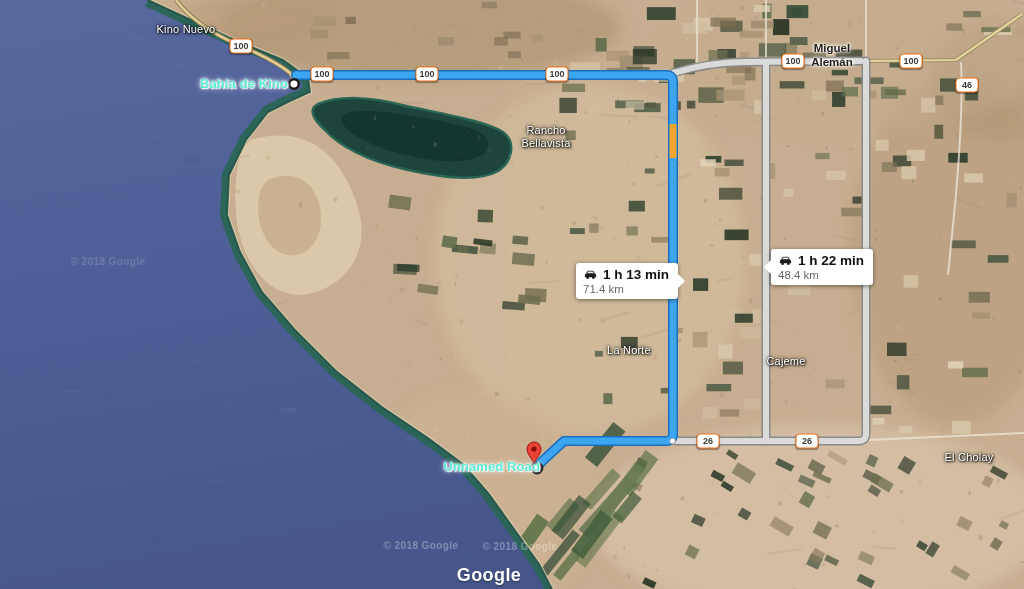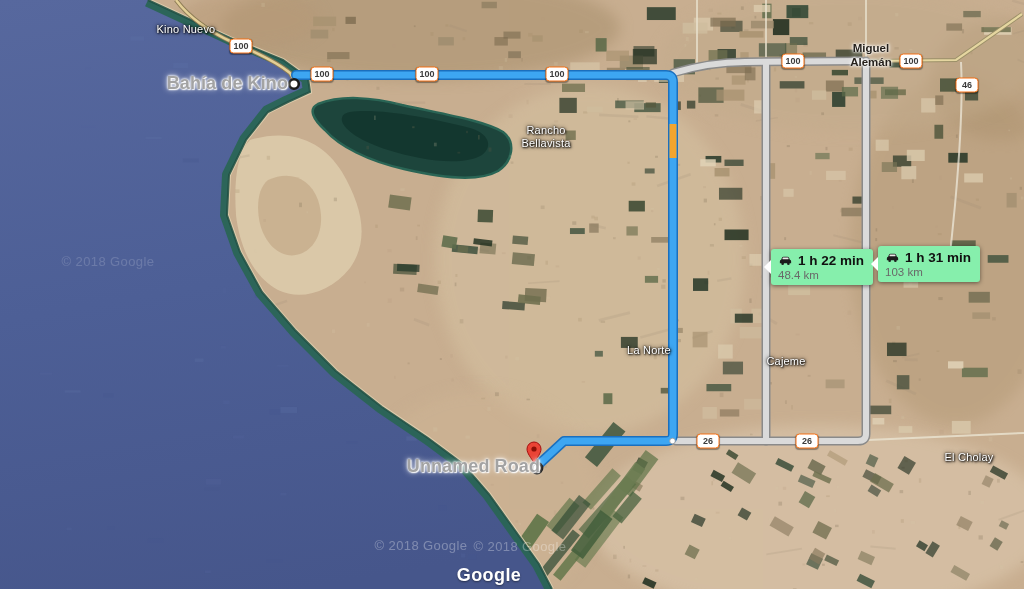--- a/index.html
+++ b/index.html
@@ -26,49 +26,49 @@
   
   .lbl{
     position:absolute;white-space:pre-line;text-align:center;line-height:1.2;
     font-family:"Liberation Sans",sans-serif;
   }
   .lbl.locality{
     color:#fff;font-size:11px;font-weight:normal;letter-spacing:.2px;
     text-shadow:0 0 2px rgba(0,0,0,.95),0 0 4px rgba(0,0,0,.85),1px 1px 2px rgba(0,0,0,.9);
   }
   .lbl.town{
-    color:#a3a3a3;font-size:18px;font-weight:bold;letter-spacing:.1px;
+    color:#5eead4;font-size:13px;font-weight:bold;letter-spacing:.1px;
     text-shadow:0 0 2px #fff,0 0 3px #fff,0 0 6px rgba(255,255,255,.95),1px 1px 1px rgba(255,255,255,.9);
   }
   .lbl.town-small{
     color:#241f1a;font-size:11.5px;font-weight:bold;
     text-shadow:0 0 2px #fff,0 0 3px #fff,0 0 5px rgba(255,255,255,.95);
   }
 
   
   .bubble{
-    position:absolute;background:#86efac;border-radius:3px;
+    position:absolute;background:#ffffff;border-radius:3px;
     box-shadow:0 1px 4px rgba(0,0,0,.5);
     padding:4px 9px 4px 7px;pointer-events:auto;
   }
   .bubble .row{display:flex;align-items:center;gap:5px}
   .bubble .time{font-size:13.5px;font-weight:bold;color:#111;white-space:nowrap}
   .bubble .dist{font-size:11.5px;color:#696969;margin-top:1px;white-space:nowrap}
   .bubble.arrow-right::after{
     content:"";position:absolute;right:-7px;top:50%;margin-top:-7px;
     border-top:7px solid transparent;border-bottom:7px solid transparent;border-left:7px solid #fff;
   }
   .bubble.arrow-left::before{
     content:"";position:absolute;left:-7px;top:50%;margin-top:-7px;
     border-top:7px solid transparent;border-bottom:7px solid transparent;border-right:7px solid #fff;
   }
 
   .wm{
     position:absolute;transform:translate(-50%,-50%);
-    font-size:13px;font-weight:normal;color:#fff;letter-spacing:.4px;white-space:nowrap;
+    font-size:10px;font-weight:bold;color:#fff;letter-spacing:.4px;white-space:nowrap;
   }
   #google-logo{
     position:absolute;transform:translate(-50%,-50%);
     font-size:18px;font-weight:bold;color:#fff;letter-spacing:.4px;
     text-shadow:0 1px 2px rgba(0,0,0,.45);pointer-events:auto;
   }
 </style>
 </head>
 <body>
 
@@ -778,59 +778,59 @@
       <div class="shield" style="left: 911px; top: 61px;">100</div>
       <div class="shield" style="left: 967px; top: 85px;">46</div>
       <div class="shield" style="left: 708px; top: 441px;">26</div>
       <div class="shield" style="left: 807px; top: 441px;">26</div>
     </div>
   <div id="labels-layer" class="layer">
       <div class="lbl locality" style="left: 186px; top: 30px; transform: translate(-50%, -50%);">Kino Nuevo</div>
       <div class="lbl town" style="left: 288px; top: 84px; transform: translate(-100%, -50%);">Bahía de Kino</div>
       <div class="lbl locality" style="left: 546px; top: 137px; transform: translate(-50%, -50%);">Rancho
 Bellavista</div>
-      <div class="lbl town-small" style="left: 871px; top: 56px; transform: translate(-50%, -50%);">Miguel
+      <div class="lbl town-small" style="left: 832px; top: 56px; transform: translate(-50%, -50%);">Miguel
 Alemán</div>
-      <div class="lbl locality" style="left: 649px; top: 351px; transform: translate(-50%, -50%);">La Norte</div>
+      <div class="lbl locality" style="left: 629px; top: 351px; transform: translate(-50%, -50%);">La Norte</div>
       <div class="lbl locality" style="left: 786px; top: 362px; transform: translate(-50%, -50%);">Cajeme</div>
       <div class="lbl locality" style="left: 969px; top: 458px; transform: translate(-50%, -50%);">El Cholay</div>
       <div class="lbl town" style="left: 540px; top: 467px; transform: translate(-100%, -50%);">Unnamed Road</div>
     </div>
 
   <div id="bubbles-layer" class="layer">
+    <div class="bubble arrow-right" id="bubble-main" style="left:576px;top:263px;">
+      <div class="row">
+        <span style="display:inline-flex">
+          <svg width="15" height="12" viewBox="0 0 24 18">
+            <path d="M5 7 L6.5 3.5 Q7 2 8.8 2 L15.2 2 Q17 2 17.5 3.5 L19 7 Q21 7.5 21 9.5 L21 12.5 L3 12.5 L3 9.5 Q3 7.5 5 7 Z" fill="#1c1c1c"></path>
+            <rect x="7.2" y="3.4" width="9.6" height="2.8" rx="1" fill="#fff" opacity="0.9"></rect>
+            <circle cx="7.4" cy="13.2" r="2.1" fill="#1c1c1c"></circle>
+            <circle cx="16.6" cy="13.2" r="2.1" fill="#1c1c1c"></circle>
+          </svg>
+        </span>
+        <span class="time">1 h 13 min</span>
+      </div>
+      <div class="dist">71.4 km</div>
+    </div>
 
     <div class="bubble arrow-left" id="bubble-alt1" style="left:771px;top:249px;">
       <div class="row">
         <span style="display:inline-flex">
           <svg width="15" height="12" viewBox="0 0 24 18">
             <path d="M5 7 L6.5 3.5 Q7 2 8.8 2 L15.2 2 Q17 2 17.5 3.5 L19 7 Q21 7.5 21 9.5 L21 12.5 L3 12.5 L3 9.5 Q3 7.5 5 7 Z" fill="#1c1c1c"></path>
             <rect x="7.2" y="3.4" width="9.6" height="2.8" rx="1" fill="#fff" opacity="0.9"></rect>
             <circle cx="7.4" cy="13.2" r="2.1" fill="#1c1c1c"></circle>
             <circle cx="16.6" cy="13.2" r="2.1" fill="#1c1c1c"></circle>
           </svg>
         </span>
         <span class="time">1 h 22 min</span>
       </div>
       <div class="dist">48.4 km</div>
     </div>
 
-    <div class="bubble arrow-left" id="bubble-alt2" style="left:878px;top:246px;">
-      <div class="row">
-        <span style="display:inline-flex">
-          <svg width="15" height="12" viewBox="0 0 24 18">
-            <path d="M5 7 L6.5 3.5 Q7 2 8.8 2 L15.2 2 Q17 2 17.5 3.5 L19 7 Q21 7.5 21 9.5 L21 12.5 L3 12.5 L3 9.5 Q3 7.5 5 7 Z" fill="#1c1c1c"></path>
-            <rect x="7.2" y="3.4" width="9.6" height="2.8" rx="1" fill="#fff" opacity="0.9"></rect>
-            <circle cx="7.4" cy="13.2" r="2.1" fill="#1c1c1c"></circle>
-            <circle cx="16.6" cy="13.2" r="2.1" fill="#1c1c1c"></circle>
-          </svg>
-        </span>
-        <span class="time">1 h 31 min</span>
-      </div>
-      <div class="dist">103 km</div>
-    </div>
   </div>
 
   <div id="attr-layer" class="layer">
     <div id="google-logo" style="left:489px;top:575px;">Google</div>
   <div class="wm" style="left: 108px; top: 261px; opacity: 0.16;">© 2018 Google</div>
       <div class="wm" style="left: 421px; top: 545px; opacity: 0.3;">© 2018 Google</div>
       <div class="wm" style="left: 520px; top: 546px; opacity: 0.3;">© 2018 Google</div>
     </div>
 </div>
 

